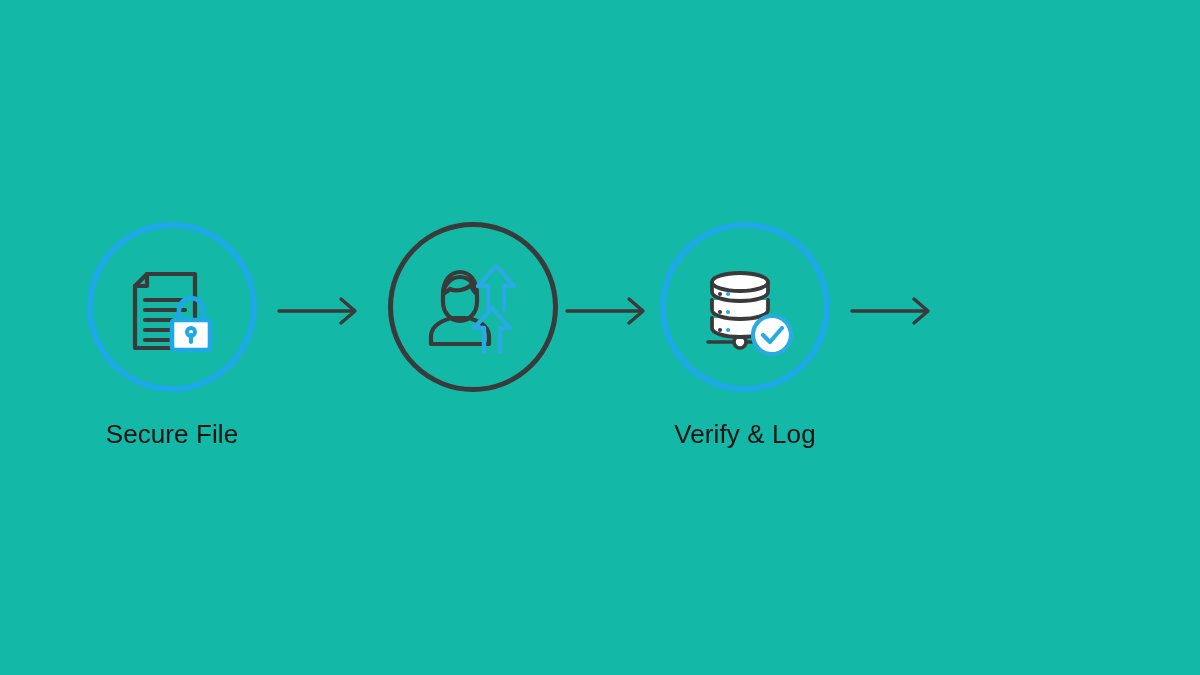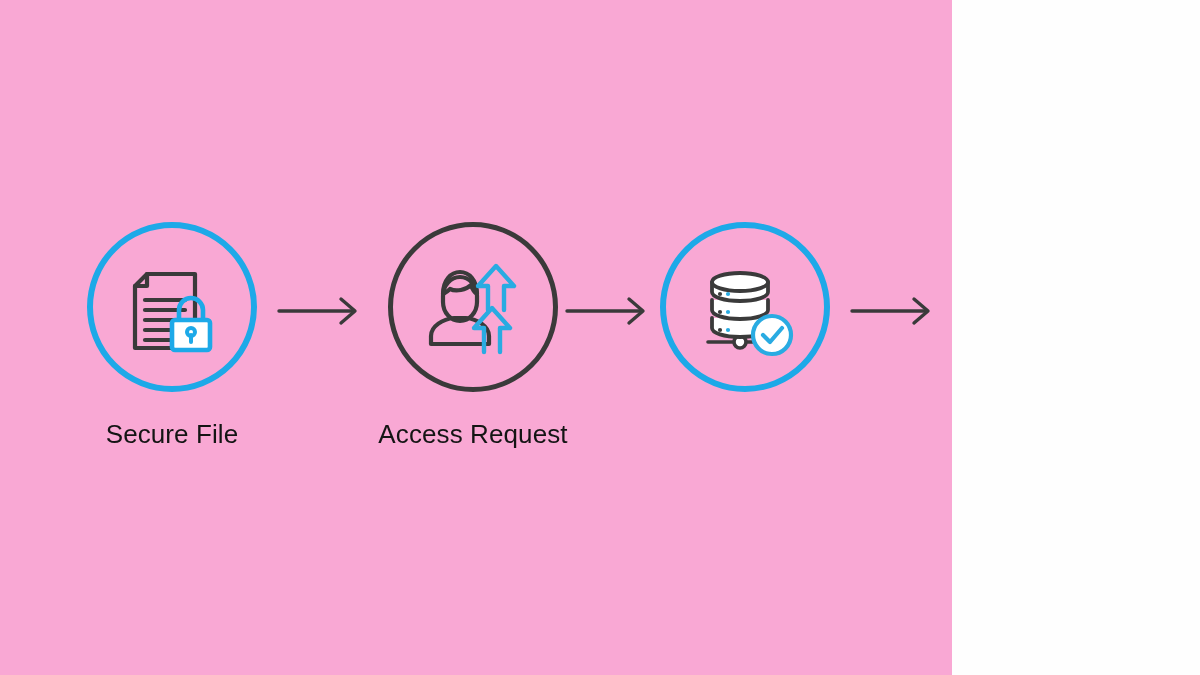--- a/index.html
+++ b/index.html
@@ -14,23 +14,23 @@
     overflow: hidden;
     font-family: "Liberation Sans", "DejaVu Sans", sans-serif;
     color: #1a1a1a;
     position: relative;
   }
 
   #canvas {
     position: absolute;
     left: 0;
     top: 0;
-    width: 952px;
+    width: 1200px;
     height: 675px;
-    background: #f9a8d4;
+    background: #14b8a6;
   }
 
   
   .flow {
     position: absolute;
     left: 0;
     top: 0;
     width: 1200px;
     height: 675px;
   }
@@ -150,21 +150,20 @@
             <g fill="none" stroke="#29ABE2" stroke-width="4.4" stroke-linecap="round" stroke-linejoin="round">
               <path d="M70 58 L70 34 L60 34 L78 14 L96 34 L86 34 L86 58"></path>
             </g>
 
             <g fill="none" stroke="#29ABE2" stroke-width="4.4" stroke-linecap="round" stroke-linejoin="round">
               <path d="M66 100 L66 76 L56 76 L74 56 L92 76 L82 76 L82 100"></path>
             </g>
           </svg>
         </span>
       </div>
-      <div class="step-label">Access Request</div>
     </div>
 
     <div class="arrow arrow-2">
       <svg viewBox="0 0 88 34" xmlns="http://www.w3.org/2000/svg">
         <g fill="none" stroke="#3A3A3A" stroke-width="3.4" stroke-linecap="round" stroke-linejoin="round">
           <line x1="2" y1="17" x2="76" y2="17"></line>
           <polyline points="64,5 78,17 64,29"></polyline>
         </g>
       </svg>
     </div>
@@ -197,20 +196,21 @@
               <circle cx="38" cy="60" r="2.1" fill="#29ABE2"></circle>
               <circle cx="30" cy="78" r="2.1" fill="#3A3A3A"></circle>
               <circle cx="38" cy="78" r="2.1" fill="#29ABE2"></circle>
             </g>
 
             <circle cx="82" cy="83" r="19" fill="#ffffff" stroke="#29ABE2" stroke-width="4.2"></circle>
             <polyline points="73,83 80,90 92,76" fill="none" stroke="#29ABE2" stroke-width="4.2" stroke-linecap="round" stroke-linejoin="round"></polyline>
           </svg>
         </span>
       </div>
+      <div class="step-label">Verify &amp; Log</div>
     </div>
 
     <div class="arrow arrow-3">
       <svg viewBox="0 0 88 34" xmlns="http://www.w3.org/2000/svg">
         <g fill="none" stroke="#3A3A3A" stroke-width="3.4" stroke-linecap="round" stroke-linejoin="round">
           <line x1="2" y1="17" x2="76" y2="17"></line>
           <polyline points="64,5 78,17 64,29"></polyline>
         </g>
       </svg>
     </div>

